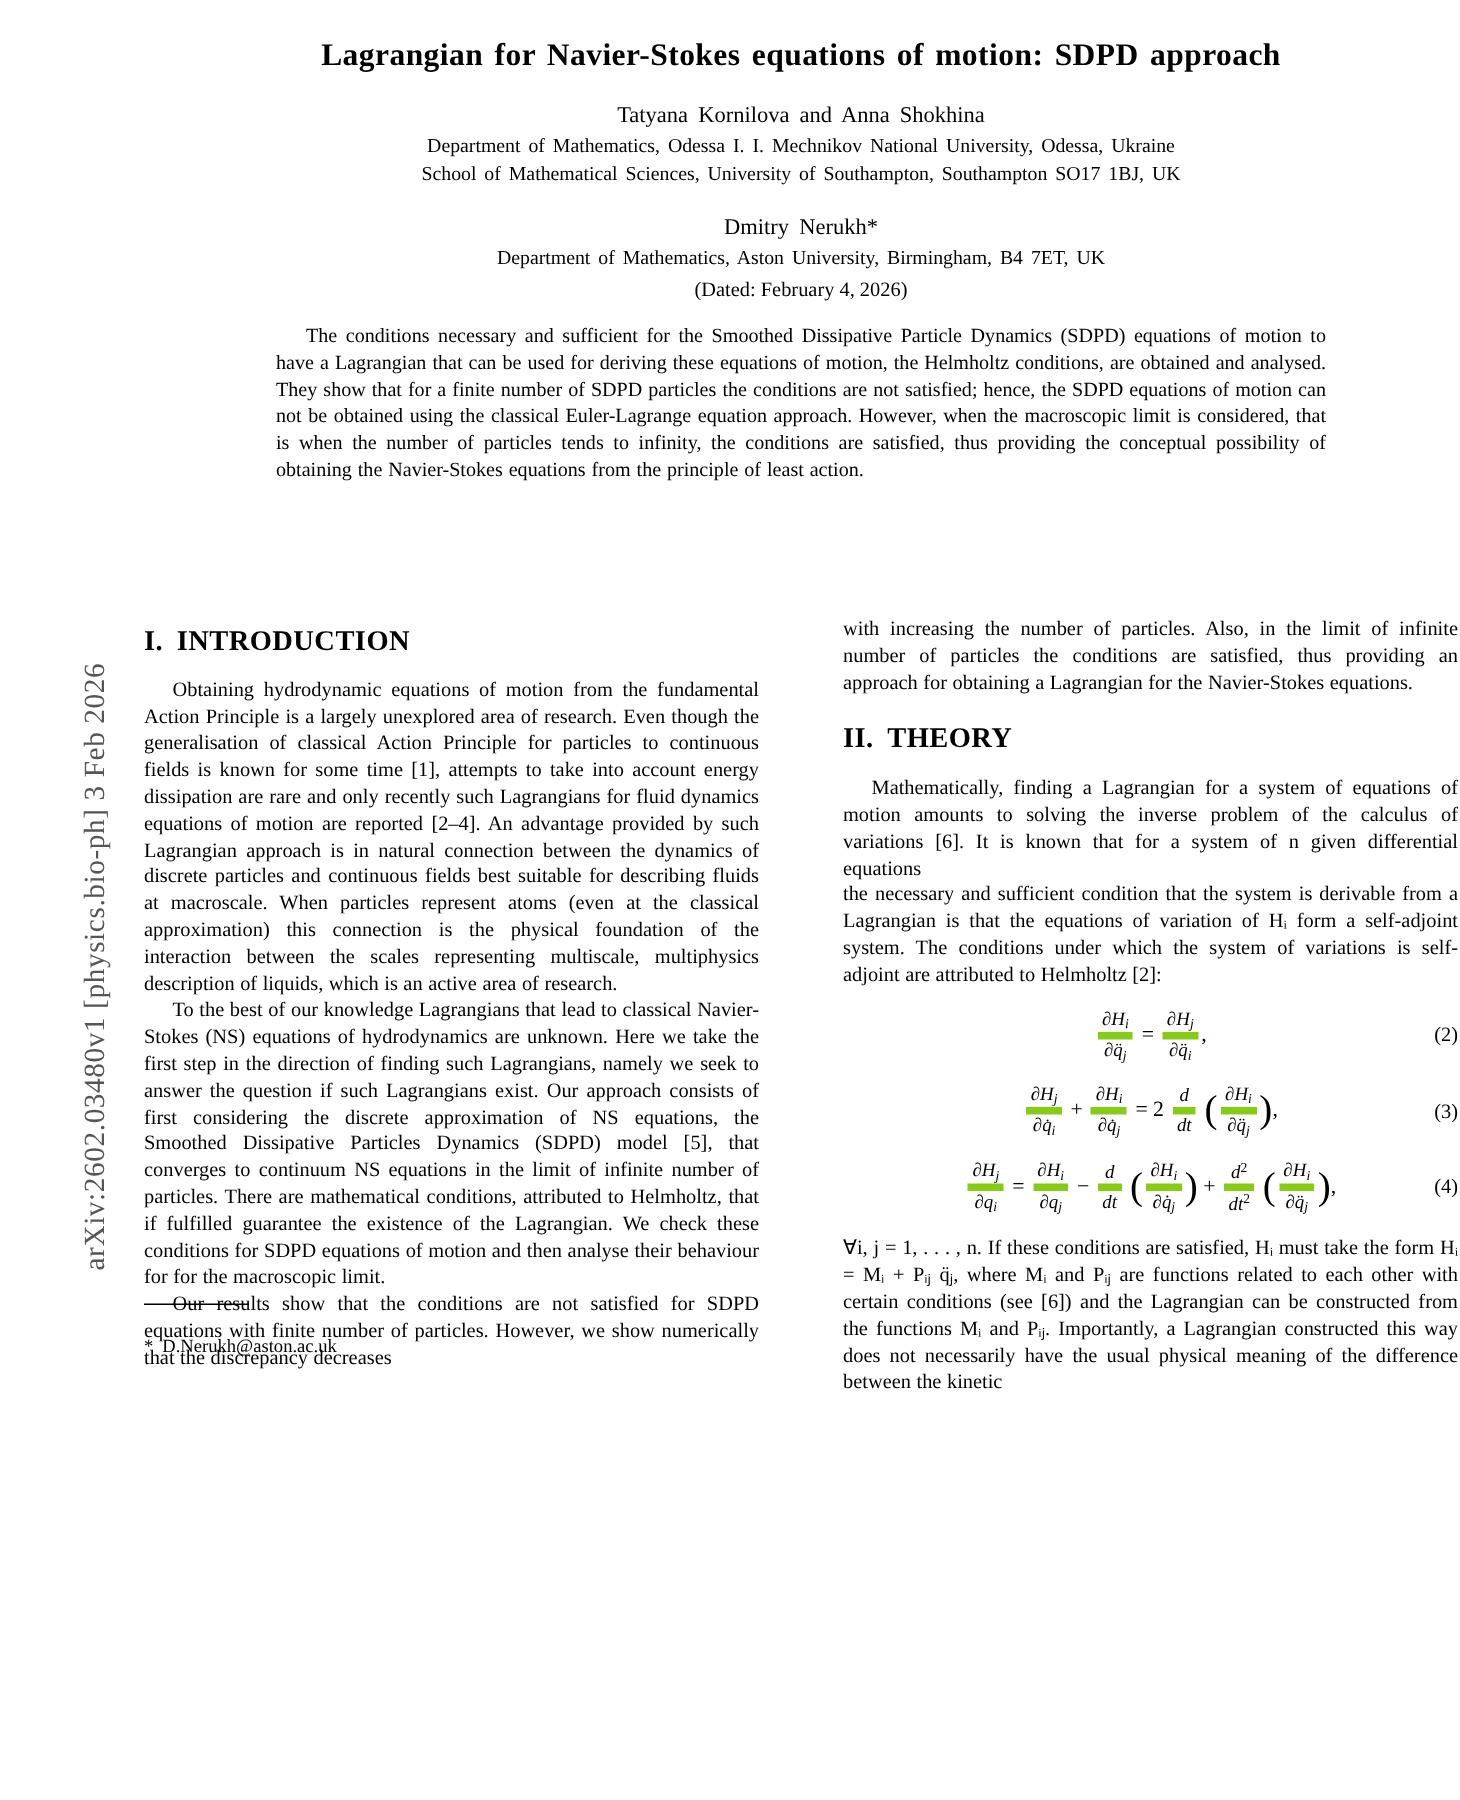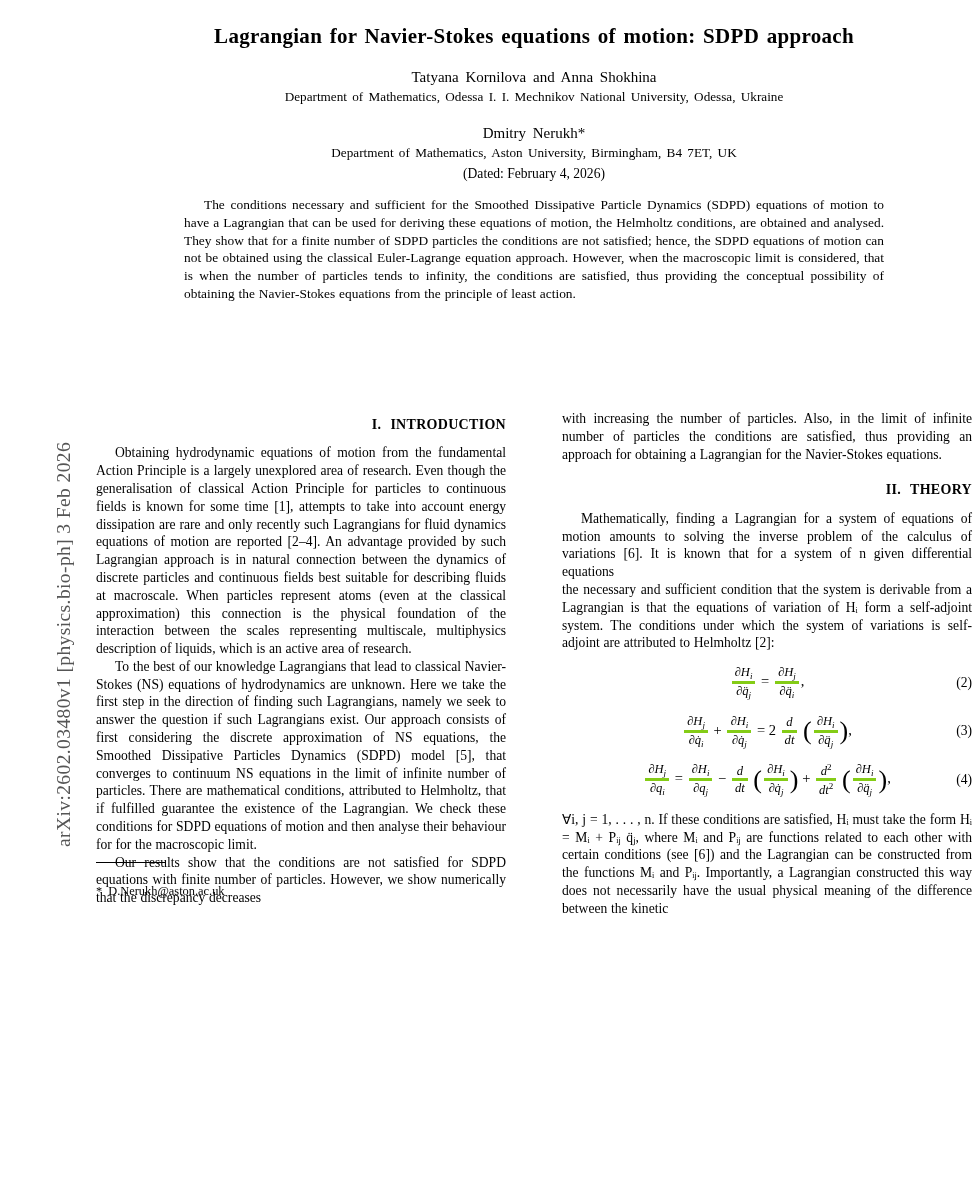--- a/index.html
+++ b/index.html
@@ -89,22 +89,22 @@
     position: absolute;
     top: 0;
     width: 410px;
     font-size: 13.6px;
     line-height: 1.31;
     text-align: justify;
   }
   .col.left { left: 0; }
   .col.right { left: 466px; }
   .sec-head {
-    text-align: right;
-    font-size: 14px;
+    text-align: left;
+    font-size: 19px;
     font-weight: bold;
     margin: 6px 0 10px 0;
     letter-spacing: 0.3px;
   }
   .sec-head .num { margin-right: 9px; }
   p.body {
     margin: 0;
     text-indent: 19px;
     word-spacing: 0.3px;
   }
@@ -128,21 +128,21 @@
     vertical-align: middle;
     text-align: center;
     margin: 0 2px;
   }
   .frac .num, .frac .den {
     display: block;
     padding: 0 3px;
     font-size: 12.6px;
     line-height: 1.18;
   }
-  .frac .num { border-bottom: 3px solid #84cc16; }
+  .frac .num { border-bottom: 5px solid #84cc16; }
   .bigparen {
     display: inline-block;
     font-size: 26px;
     vertical-align: middle;
     line-height: 0.8;
     font-family: "Liberation Serif", serif;
   }
   .sub { font-size: 0.72em; vertical-align: -0.28em; }
   .sup { font-size: 0.72em; vertical-align: 0.5em; }
   .footnote-rule {
@@ -168,20 +168,21 @@
   <div class="arxiv-stamp">arXiv:2602.03480v1  [physics.bio-ph]  3 Feb 2026</div>
 
   <div class="content">
 
     <div class="title">Lagrangian for Navier-Stokes equations of motion: SDPD approach</div>
 
     <div class="authors-block">
       <div class="author-line">Tatyana  Kornilova  and  Anna  Shokhina</div>
       <div class="affil-line">Department of Mathematics, Odessa I. I. Mechnikov National University, Odessa, Ukraine</div>
 
+      <div class="affil-line">School of Mathematical Sciences, University of Southampton, Southampton SO17 1BJ, UK</div>
 
       <div class="author-line group-gap">Dmitry Nerukh*</div>
       <div class="affil-line">Department of Mathematics, Aston University, Birmingham, B4 7ET, UK</div>
 
       <div class="dated">(Dated: February 4, 2026)</div>
     </div>
 
     <div class="abstract">The conditions necessary and sufficient for the Smoothed Dissipative Particle Dynamics (SDPD) equations of motion to have a Lagrangian that can be used for deriving these equations of motion, the Helmholtz conditions, are obtained and analysed. They show that for a finite number of SDPD particles the conditions are not satisfied; hence, the SDPD equations of motion can not be obtained using the classical Euler-Lagrange equation approach. However, when the macroscopic limit is considered, that is when the number of particles tends to infinity, the conditions are satisfied, thus providing the conceptual possibility of obtaining the Navier-Stokes equations from the principle of least action.</div>
   </div>
 

